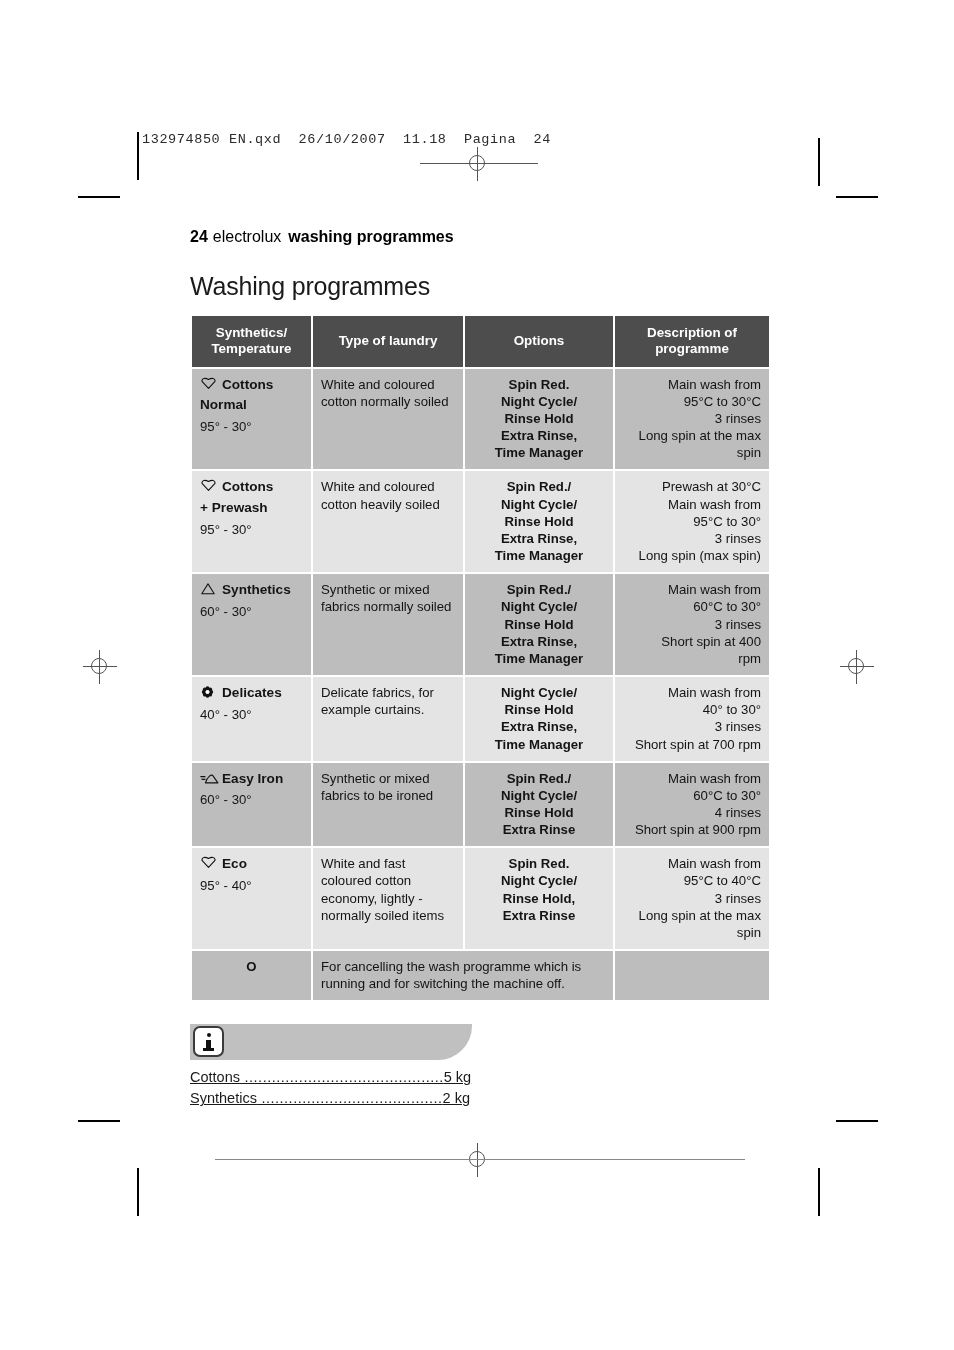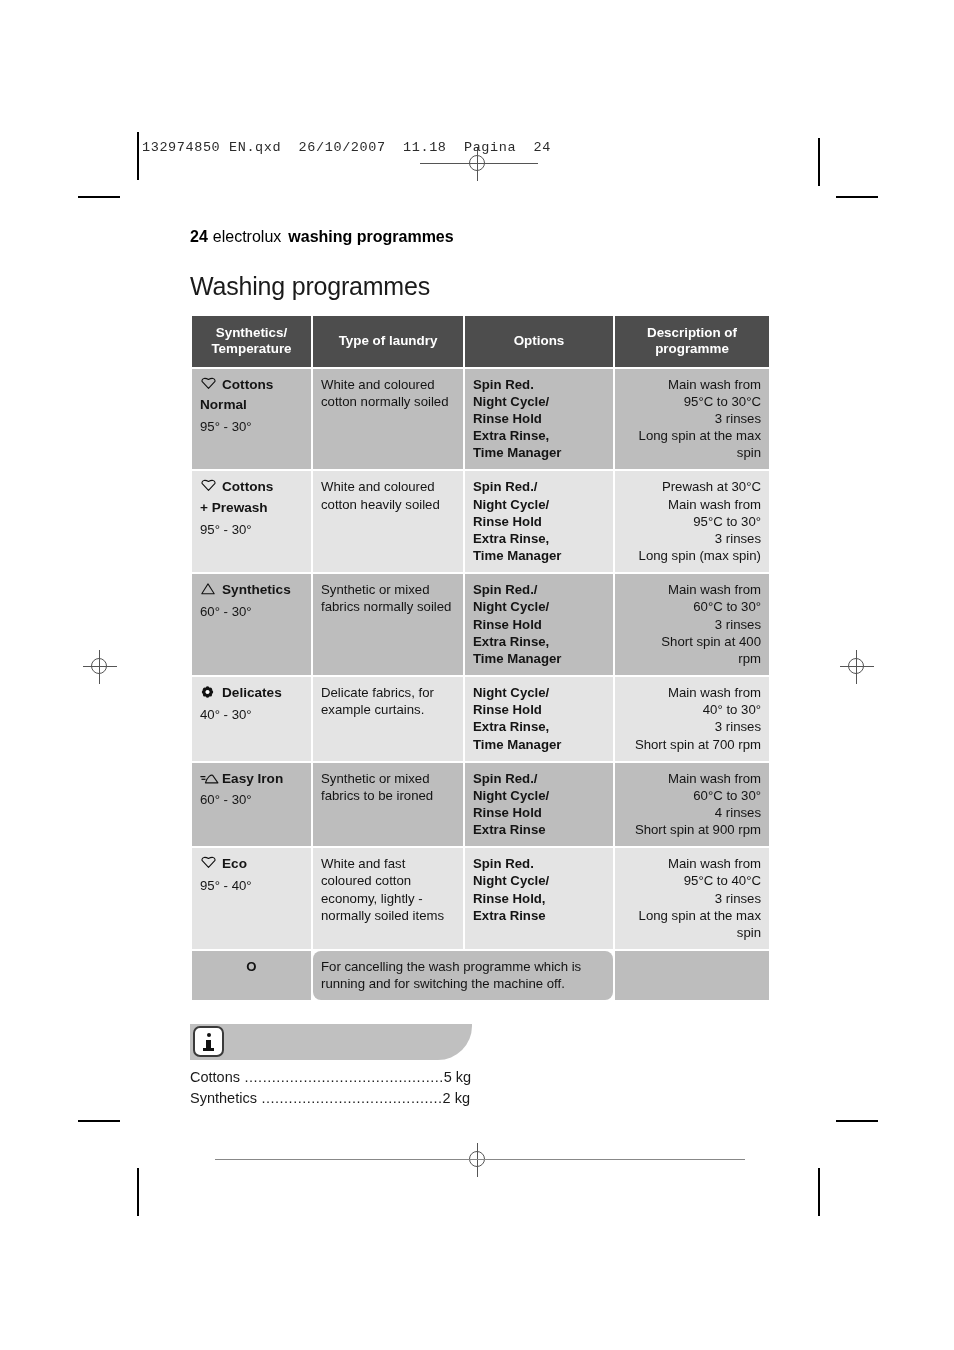--- a/index.html
+++ b/index.html
@@ -23,21 +23,21 @@
     width: 16px; height: 16px; border: 1px solid #555; border-radius: 50%;
     box-sizing: border-box;
   }
   .reg-mark .rv { position: absolute; left: 16px; top: 0; width: 1px; height: 34px; background: #555; }
   .reg-mark .rh { position: absolute; left: 0; top: 16px; width: 34px; height: 1px; background: #555; }
 
   
   .file-stamp {
     position: absolute;
     left: 142px;
-    top: 140px;
+    top: 132px;
     font-family: "Liberation Mono", monospace;
     font-size: 13.5px;
     color: #2b2b2b;
     letter-spacing: 0.6px;
     white-space: pre;
   }
 
   
   .page { position: absolute; left: 190px; top: 228px; width: 580px; }
 
@@ -87,21 +87,21 @@
   
   col.c1 { width: 119px; }
   col.c2 { width: 150px; }
   col.c3 { width: 148px; }
   col.c4 { width: 154px; }
 
   tr.dark td { background: #bdbdbd; }
   tr.light td { background: #e4e4e4; }
 
   td.col-prog { vertical-align: middle; }
-  td.col-opts { font-weight: bold; vertical-align: middle; }
+  td.col-opts { text-align: center; font-weight: bold; vertical-align: middle; }
   td.col-desc { vertical-align: top; text-align: right; }
   td.col-type { vertical-align: middle; }
 
   .prog-name {
     font-weight: bold;
     font-size: 13.6px;
     display: block;
     white-space: nowrap;
   }
   .prog-name2 {
@@ -124,21 +124,21 @@
     height: 15px;
   }
   .picon svg { display: block; }
 
   td.off-cell {
     text-align: center;
     vertical-align: middle;
     font-weight: bold;
     font-size: 15px;
   }
-  td.off-text { vertical-align: top; border-radius: 8px; }
+  td.off-text { vertical-align: top; }
 
   
   .note-wrap { position: relative; margin-top: 22px; width: 580px; }
   .note-band {
     position: relative;
     width: 282px;
     height: 36px;
     background: #c0c0c0;
     border-top-right-radius: 0;
     border-bottom-right-radius: 34px;
@@ -169,21 +169,21 @@
   }
 
   .loads {
     display: flex;
     margin-top: 7px;
     font-size: 14.5px;
     color: #1a1a1a;
     line-height: 1.45;
   }
   .loads .lcol { width: 290px; }
-  .loads .row { white-space: nowrap; }
+  .loads .row { white-space: nowrap; text-decoration: underline; }
   .loads .dots { letter-spacing: 0.5px; }
 </style>
 </head>
 <body>
 
 <div class="crop-line" style="left:137px; top:132px; width:1.5px; height:48px;"></div>
 <div class="crop-line" style="left:78px; top:196px; width:42px; height:1.5px;"></div>
 <div class="crop-line" style="left:818px; top:138px; width:1.5px; height:48px;"></div>
 <div class="crop-line" style="left:836px; top:196px; width:42px; height:1.5px;"></div>
 

